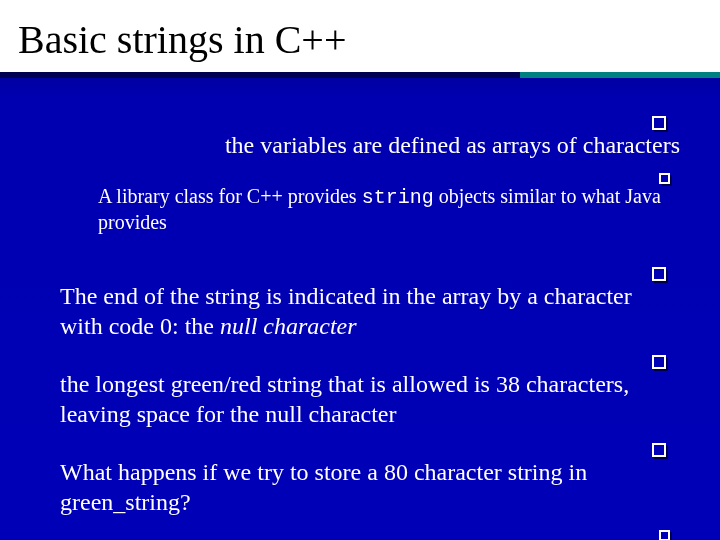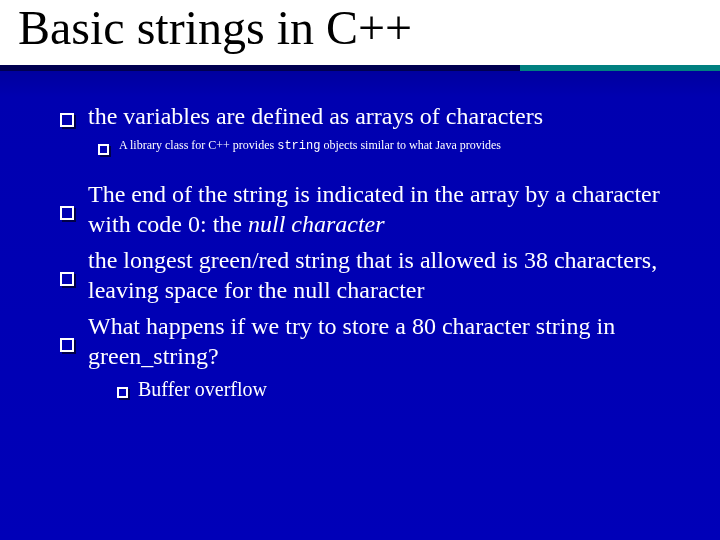--- a/index.html
+++ b/index.html
@@ -7,46 +7,47 @@
   body {
     background: #0000a8;
     background: linear-gradient(to bottom, #000070 0%, #0000b0 18%, #0000b8 100%);
     font-family: "Times New Roman", Times, serif;
     color: #ffffff;
     position: relative;
   }
   .title {
     color: #000000;
     background: #ffffff;
-    padding: 2px 0 10px 18px;
-    font-size: 48px;
+    padding: 18px 0 10px 18px;
+    font-size: 40px;
     font-weight: normal;
     line-height: 1.1;
   }
   .divider {
     width: 100%;
     height: 6px;
     display: flex;
   }
   .divider .navy { background: #000050; flex: 1; height:100%; }
   .divider .teal { background: #008080; width: 200px; height:100%; }
   .divwrap { width:100%; }
   .content {
     padding: 24px 40px 0 60px;
     font-size: 24px;
     line-height: 1.25;
   }
   .bullet-row {
     display: flex;
-    align-items: center;
+    align-items: flex-end;
     margin-bottom: 6px;
+    flex-direction: column;
   }
   .bullet-row.sub {
     margin-left: 38px;
-    font-size: 12px;
+    font-size: 20px;
     margin-bottom: 14px;
   }
   .bullet-row.sub2 {
     margin-left: 38px;
     font-size: 20px;
     margin-top: 6px;
     padding-left: 19px;
   }
   .bullet-icon {
     flex: 0 0 auto;

